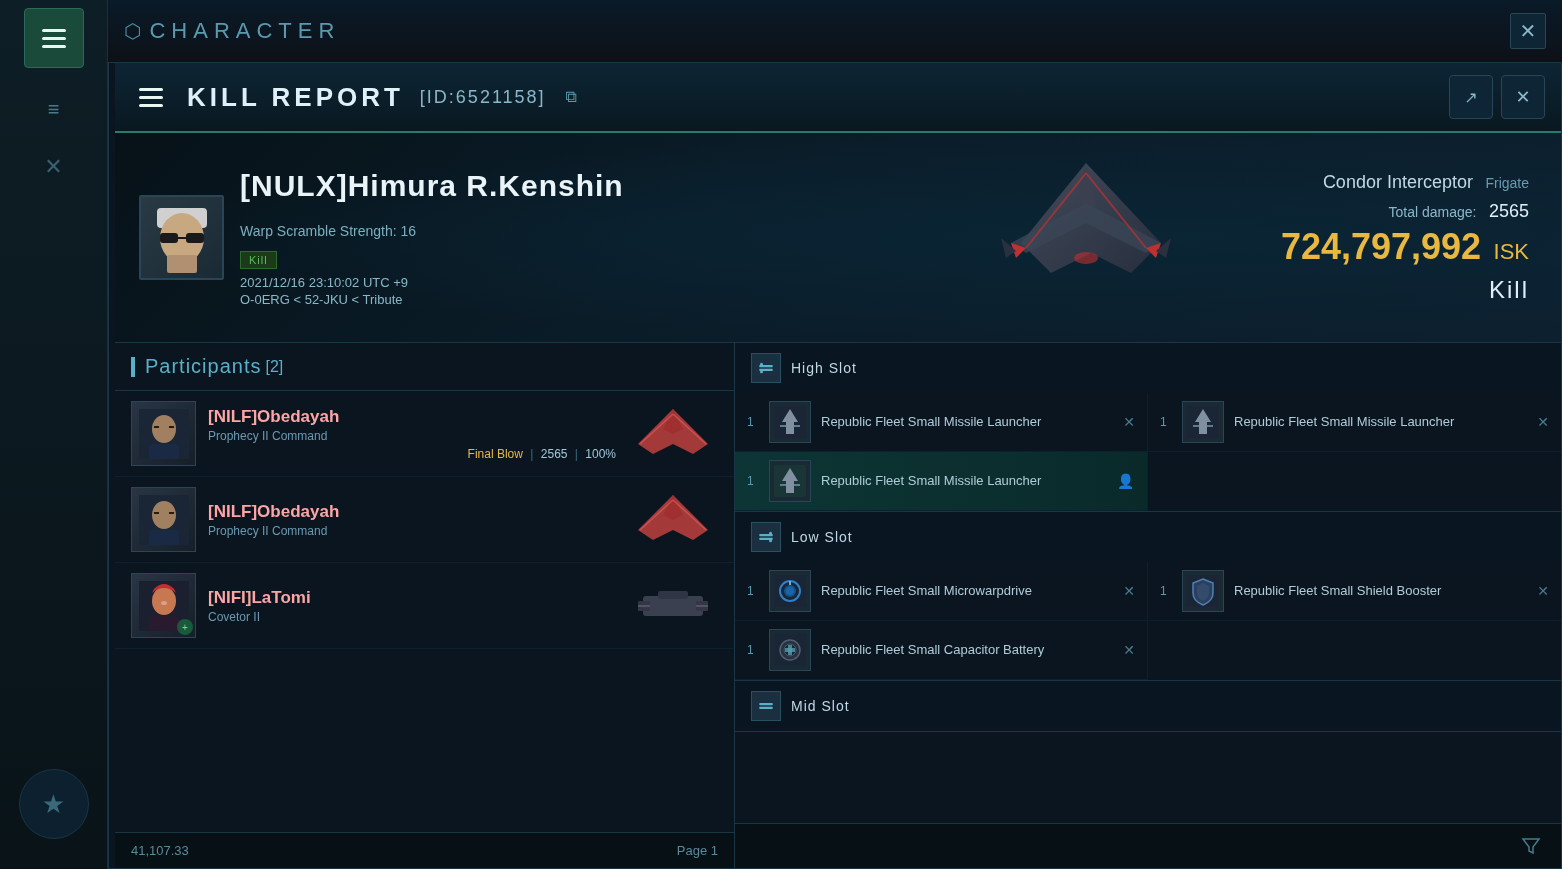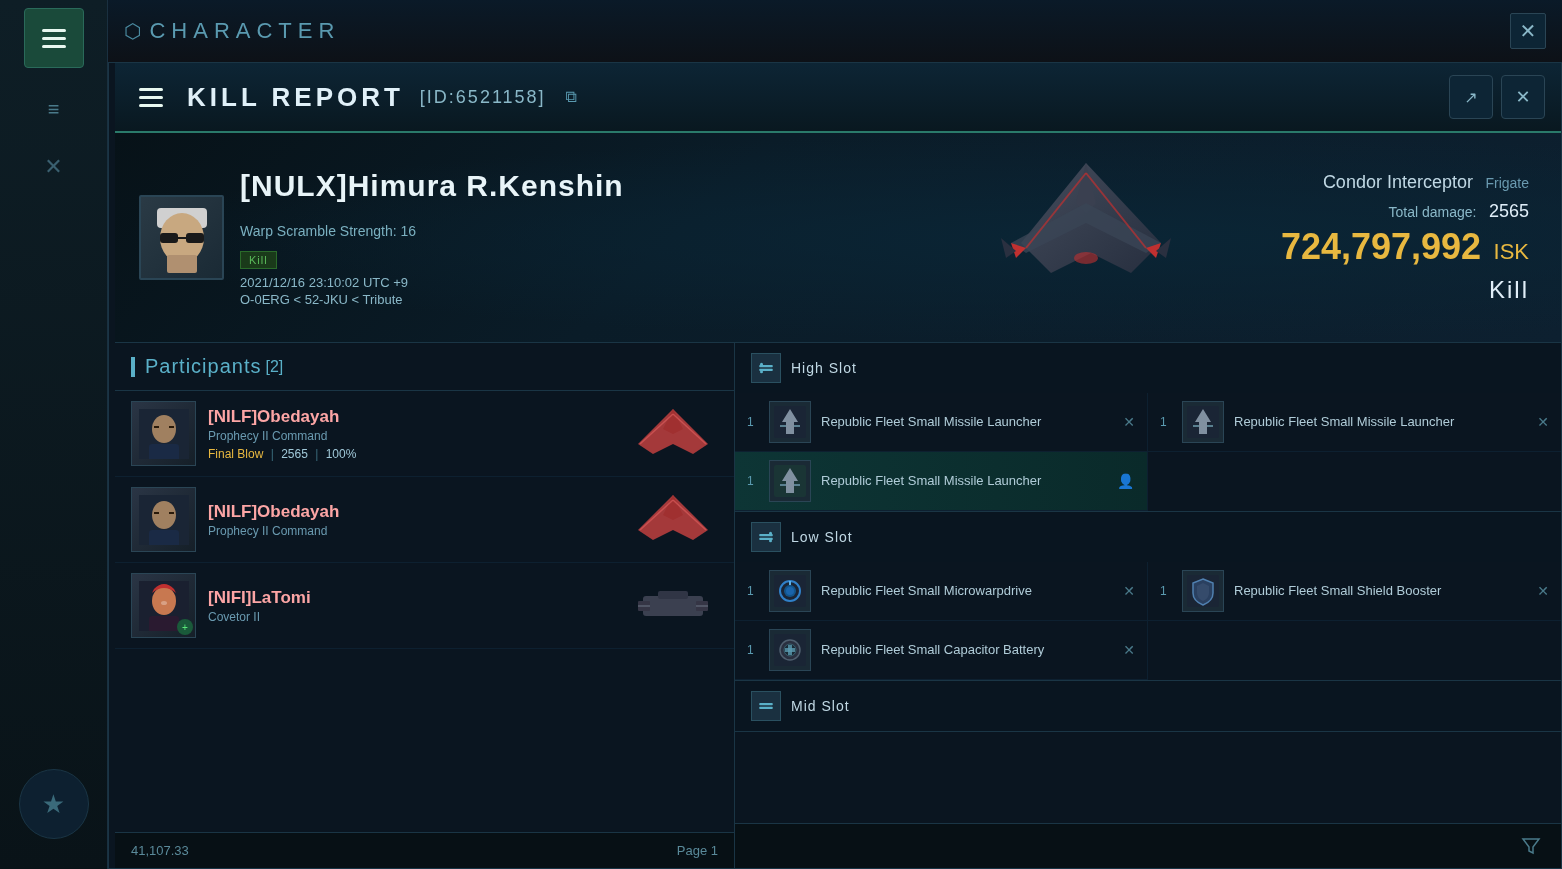--- a/index.html
+++ b/index.html
@@ -381,20 +381,21 @@
 
     .participant-corp {
       font-size: 12px;
       color: #6a9ab0;
       margin-top: 2px;
     }
 
     .participant-stats {
       font-size: 12px;
       margin-top: 4px;
+      text-align: right;
     }
 
     .final-blow-label {
       color: #e8b840;
     }
 
     .top-damage-label {
       color: #e8b840;
     }
 

